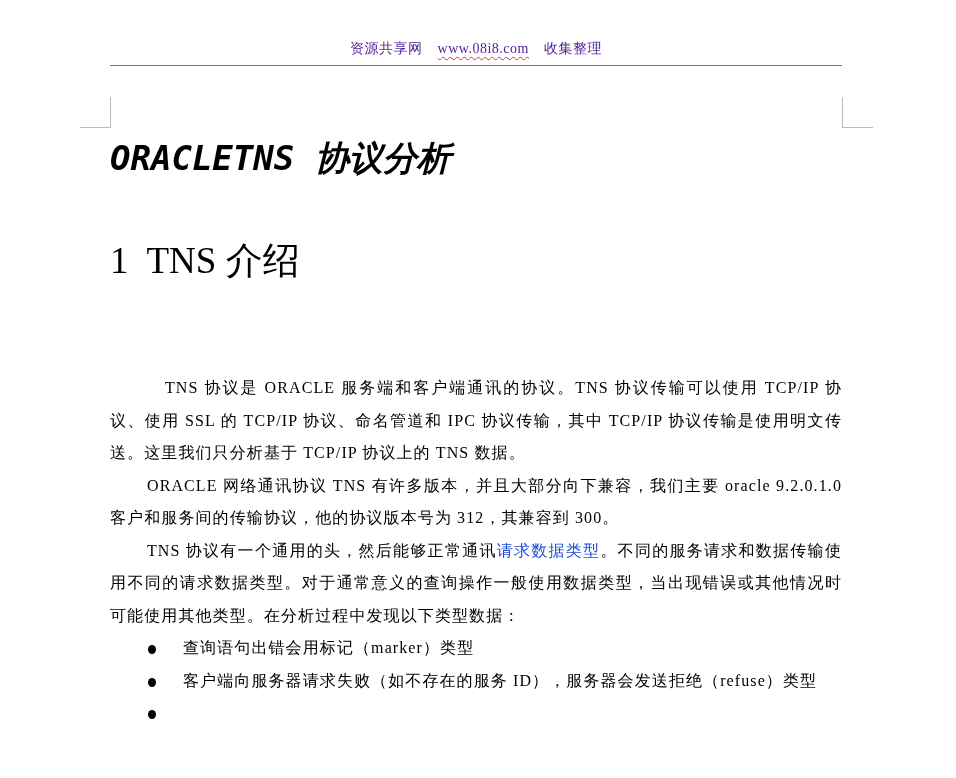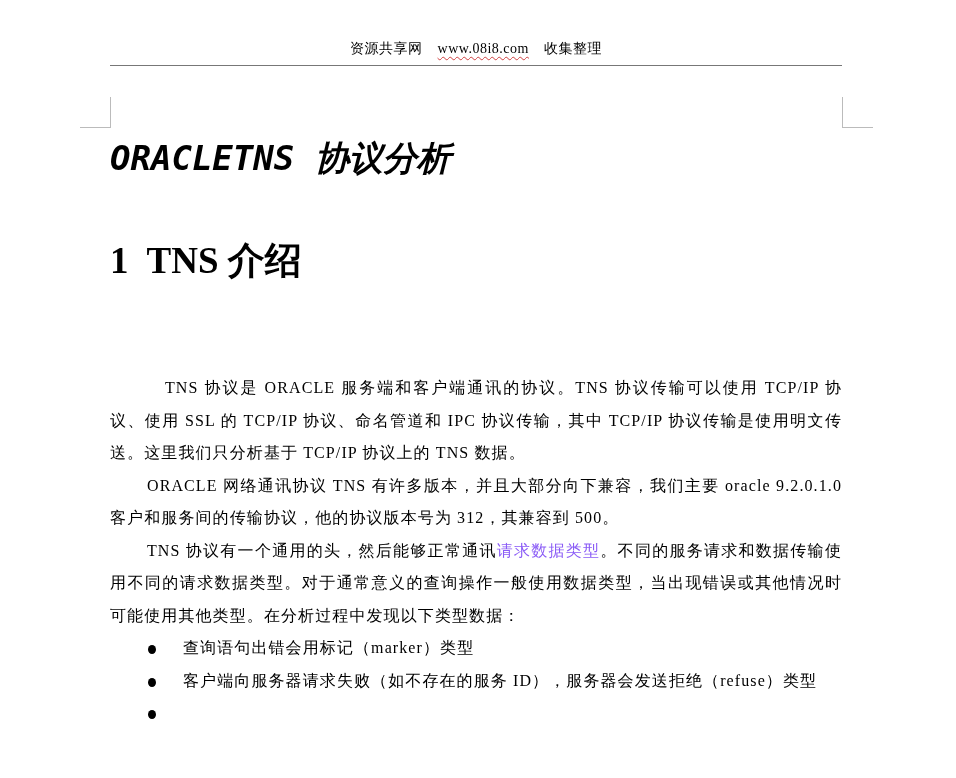--- a/index.html
+++ b/index.html
@@ -16,21 +16,21 @@
       color: #000;
     }
     .page-header {
       position: absolute;
       left: 110px;
       top: 40px;
       width: 732px;
       text-align: center;
       font-family: "DejaVu Sans", "Liberation Sans", sans-serif;
       font-size: 14px;
-      color: #000000;
+      color: #4c1d95;
       letter-spacing: 0.5px;
     }
     .page-header .url {
       font-family: "Liberation Serif", "DejaVu Serif", serif;
       font-size: 14px;
       margin: 0 10px;
       text-decoration: underline wavy #d04040;
       text-decoration-thickness: 1px;
       text-underline-offset: 3px;
       text-decoration-skip-ink: none;
@@ -72,21 +72,21 @@
       font-weight: bold;
       font-size: 34px;
       letter-spacing: 0px;
       font-style: italic;
     }
     .section-heading {
       position: absolute;
       left: 110px;
       top: 236px;
       font-family: "Liberation Serif", "DejaVu Serif", serif;
-      font-weight: bold;
+      font-weight: normal;
       font-size: 37px;
     }
     .section-heading .num {
       margin-right: 18px;
     }
     .body-text {
       position: absolute;
       left: 110px;
       top: 332px;
       width: 732px;
@@ -98,21 +98,21 @@
       margin-top: 40px;
     }
     .body-text p {
       margin: 0;
       text-indent: 37px;
     }
     .body-text p.first {
       text-indent: 55px;
     }
     .link {
-      color: #8b5cf6;
+      color: #1d4ed8;
     }
     ul.bullets {
       list-style: none;
       margin: 0;
       padding: 0;
     }
     ul.bullets li {
       position: relative;
       padding-left: 73px;
       text-indent: 0;
@@ -141,21 +141,21 @@
 <div class="corner right"></div>
 
 <div class="doc-title">ORACLETNS 协议分析</div>
 
 <div class="section-heading">
   <span class="num">1</span><span>TNS 介绍</span>
 </div>
 
 <div class="body-text">
   <p class="first">TNS 协议是 ORACLE 服务端和客户端通讯的协议。TNS 协议传输可以使用 TCP/IP 协议、使用 SSL 的 TCP/IP 协议、命名管道和 IPC 协议传输，其中 TCP/IP 协议传输是使用明文传送。这里我们只分析基于 TCP/IP 协议上的 TNS 数据。</p>
-  <p>ORACLE 网络通讯协议 TNS 有许多版本，并且大部分向下兼容，我们主要 oracle 9.2.0.1.0 客户和服务间的传输协议，他的协议版本号为 312，其兼容到 500。</p>
+  <p>ORACLE 网络通讯协议 TNS 有许多版本，并且大部分向下兼容，我们主要 oracle 9.2.0.1.0 客户和服务间的传输协议，他的协议版本号为 312，其兼容到 300。</p>
   <p>
     <span>TNS 协议有一个通用的头，然后能够正常通讯</span><span class="link">请求数据类型</span><span>。不同的服务请求和数据传输使用不同的请求数据类型。对于通常意义的查询操作一般使用数据类型，当出现错误或其他情况时可能使用其他类型。在分析过程中发现以下类型数据：</span>
   </p>
   <ul class="bullets">
     <li>
       <span class="bullet"></span>
       <span>查询语句出错会用标记（marker）类型</span>
     </li>
     <li>
       <span class="bullet"></span>

